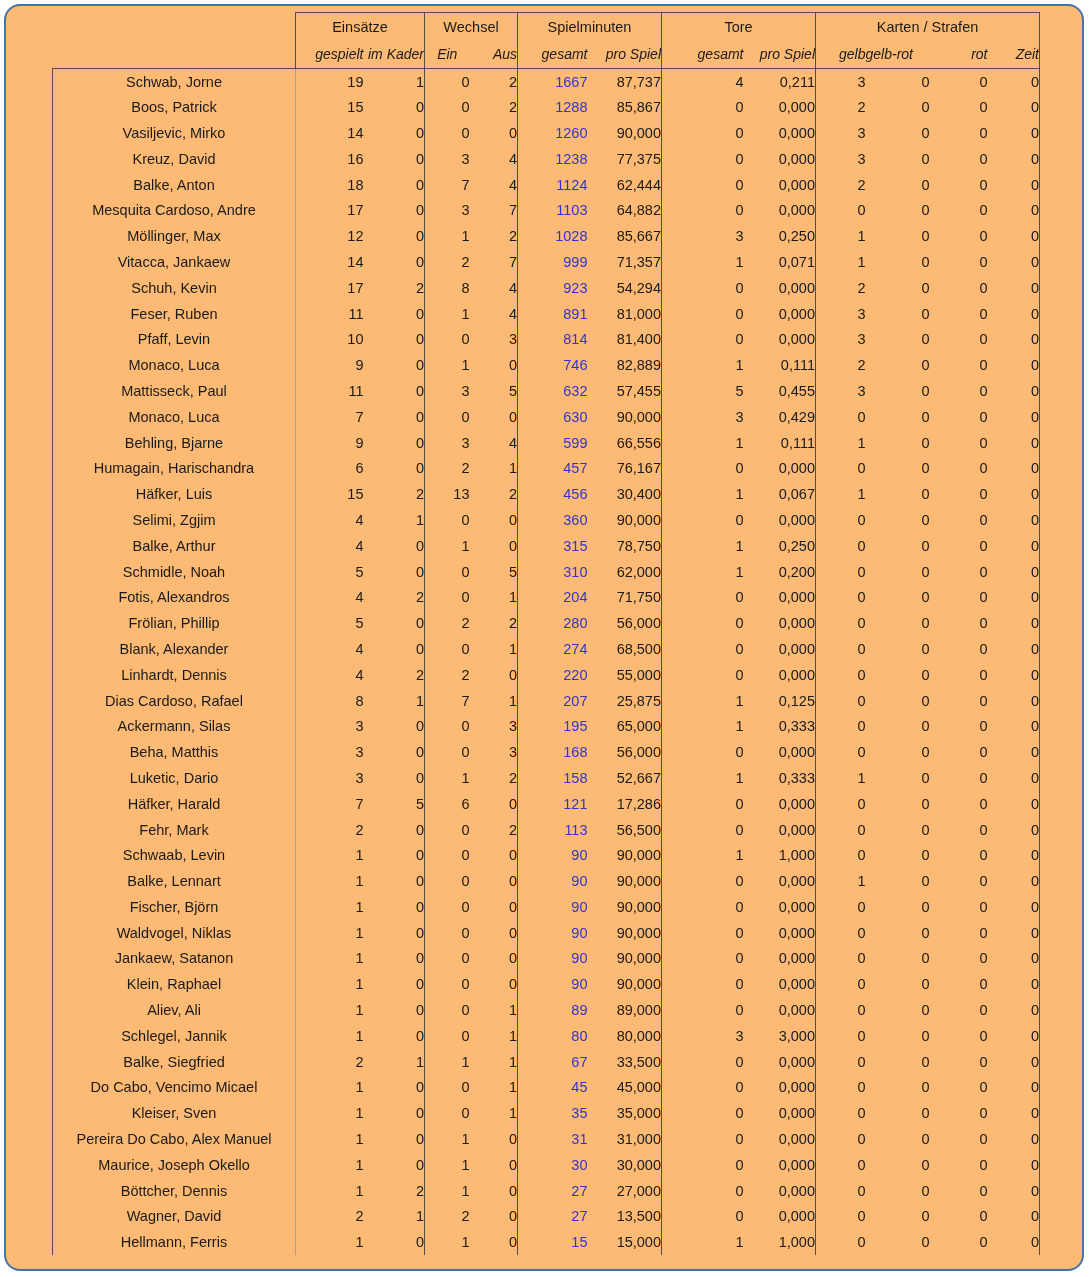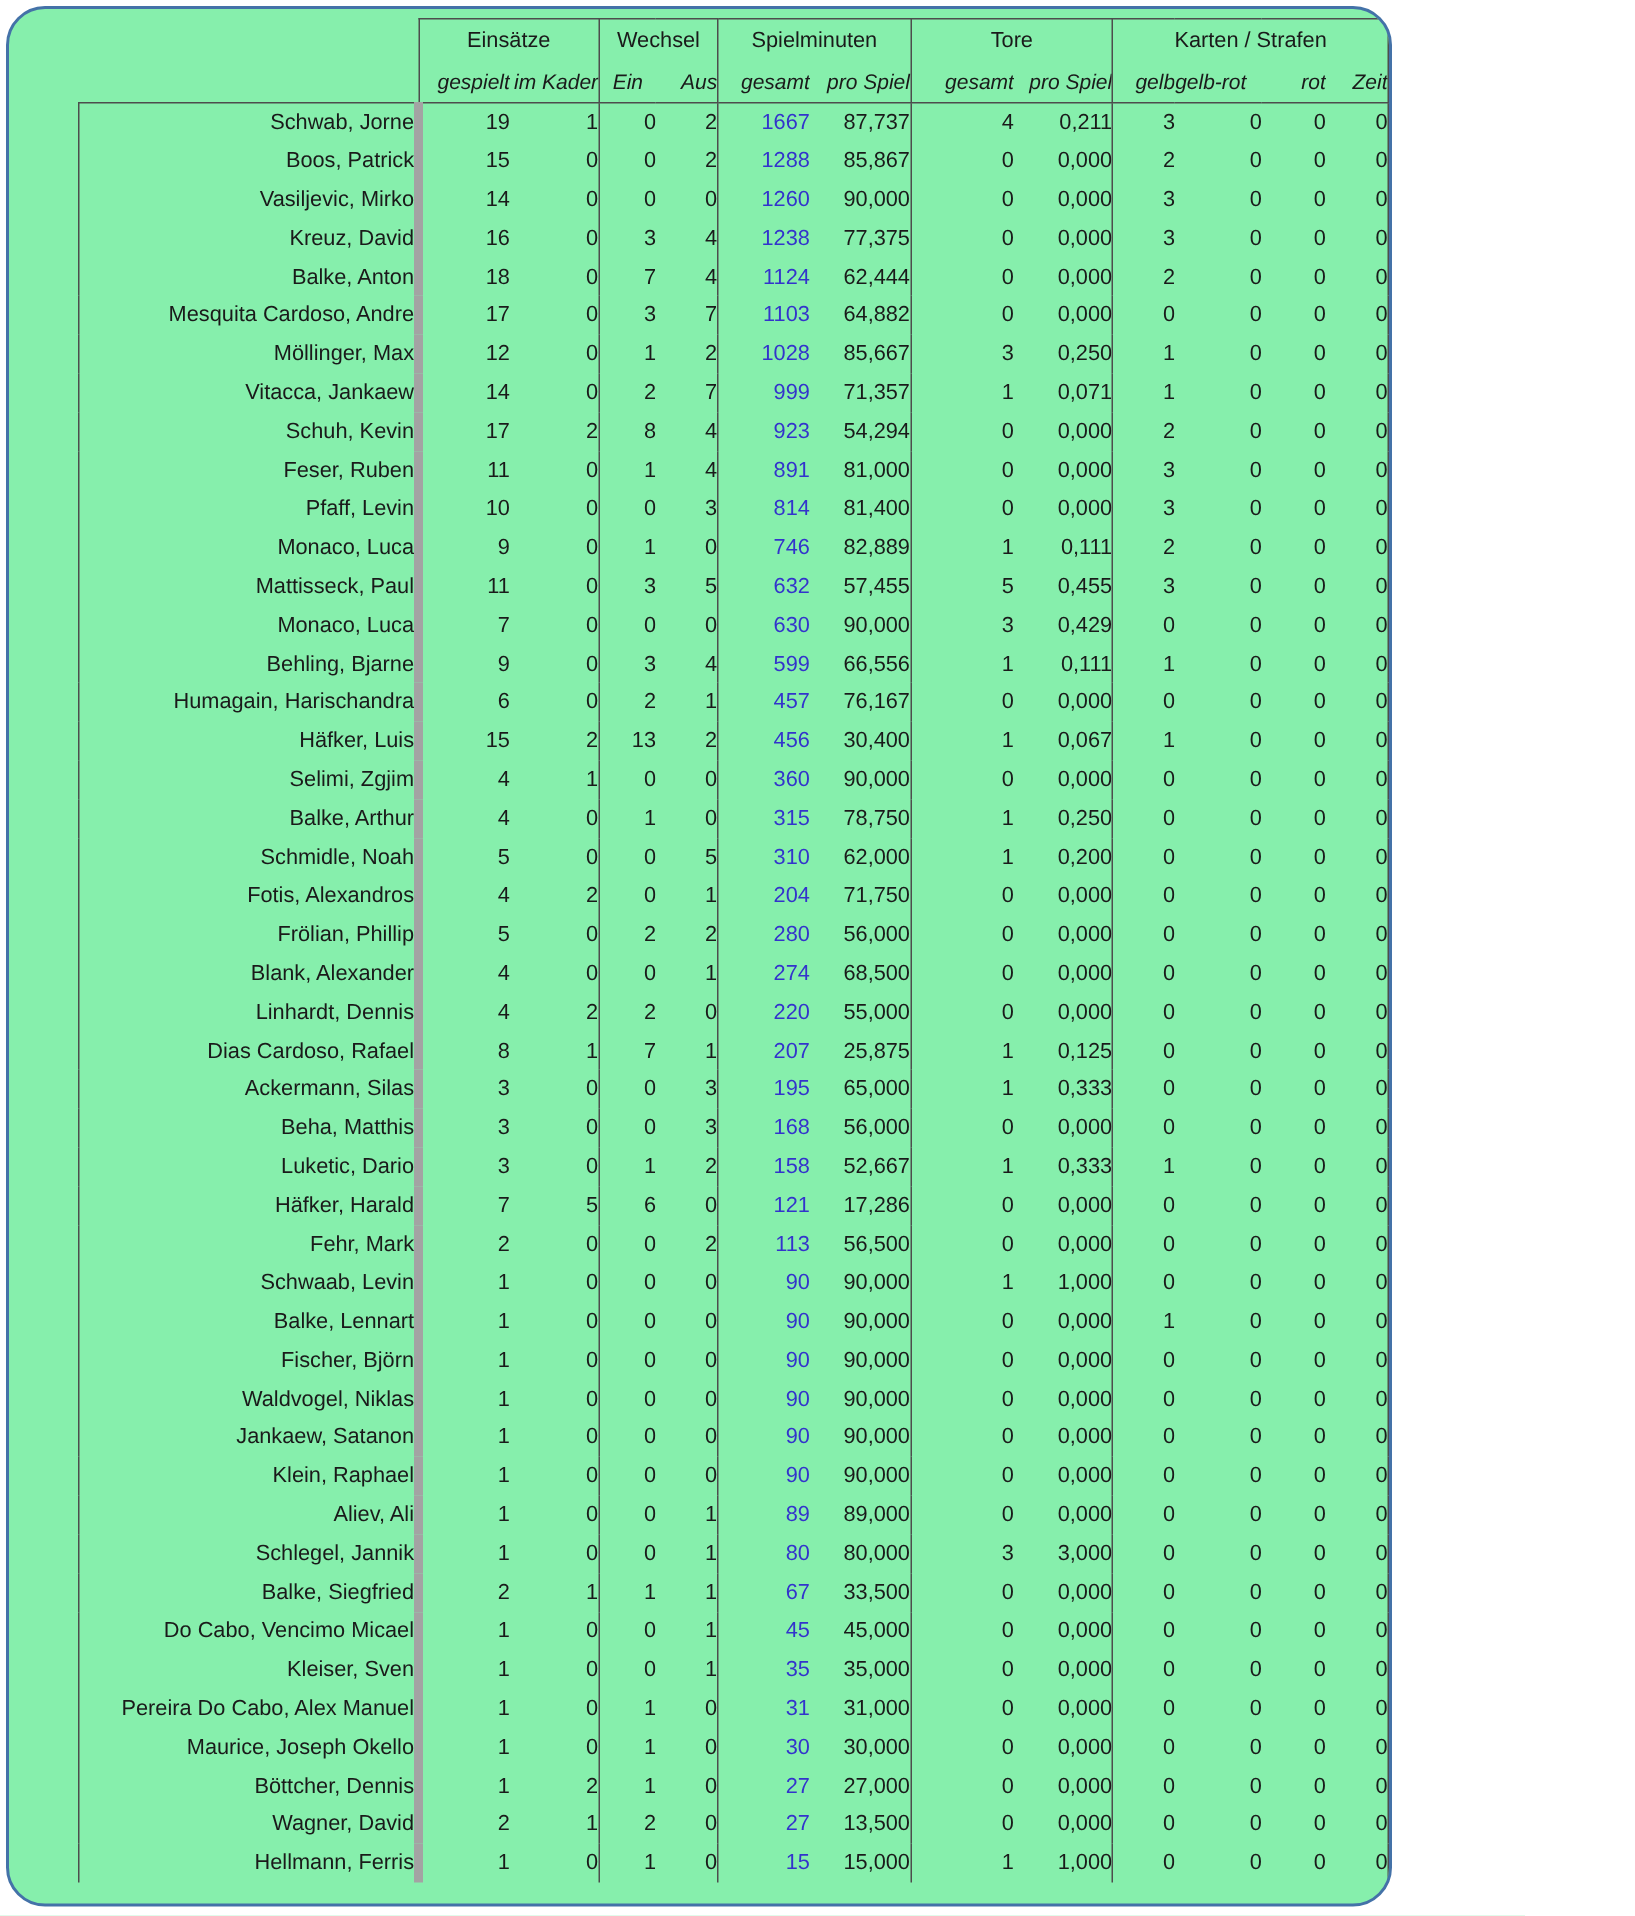--- a/index.html
+++ b/index.html
@@ -13,26 +13,26 @@
     height: 1277px;
     font-family: "Liberation Sans", sans-serif;
     overflow: hidden;
   }
 
   
   #page-frame {
     position: absolute;
     left: 4px;
     top: 4px;
-    width: 924px;
+    width: 1080px;
     height: 1267px;
     box-sizing: border-box;
     border: 2px solid #4472a8;
-    border-radius: 26px;
-    background: #86efac;
+    border-radius: 16px;
+    background: #fdba74;
     overflow: hidden;
   }
 
   #stats-table {
     position: absolute;
     left: 46px;
     top: 6px;
     border-collapse: collapse;
     font-size: 14.5px;
     color: #1a1a1a;
@@ -73,24 +73,24 @@
   thead tr.group-row th.grp {
     border-top: 1px solid #4d4d4d;
   }
   thead tr.sub-row th.grp-bottom {
     border-bottom: 1px solid #4d4d4d;
   }
 
   
   tbody tr { height: 25.8px; }
   tbody td.name {
-    text-align: right;
+    text-align: center;
     padding-left: 11px;
     border-left: 1px solid #4d4d4d;
-    border-right: 6px solid #a3a3a3;
+    border-right: 1px solid #a3a3a3;
   }
   tbody tr.first-body td.name,
   tbody tr.first-body td.cell-top { border-top: 1px solid #4d4d4d; }
 
   tbody td.num   { text-align: right; padding-right: 7px; }
   tbody td.minutes { color: #3333cc; }
 
   td.sep-right { border-right: 1px solid #4d4d4d; }
 
   

